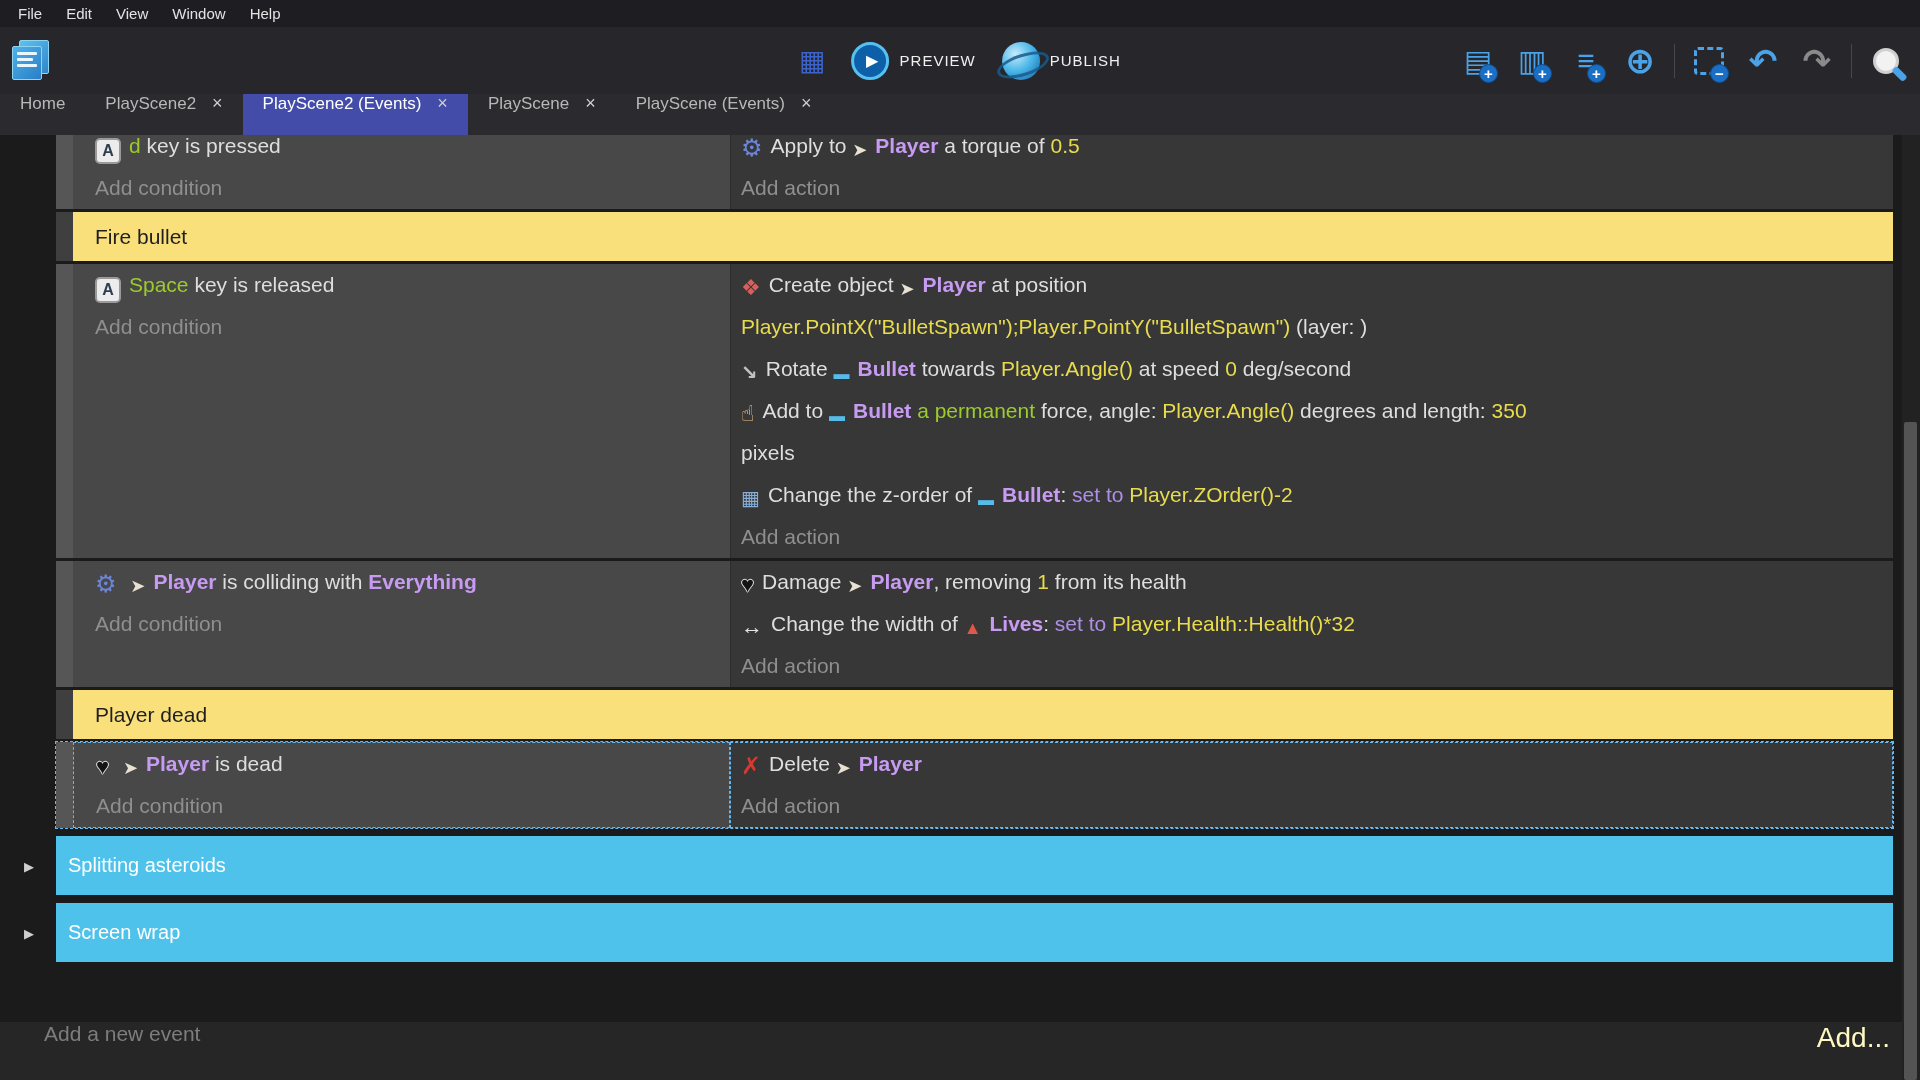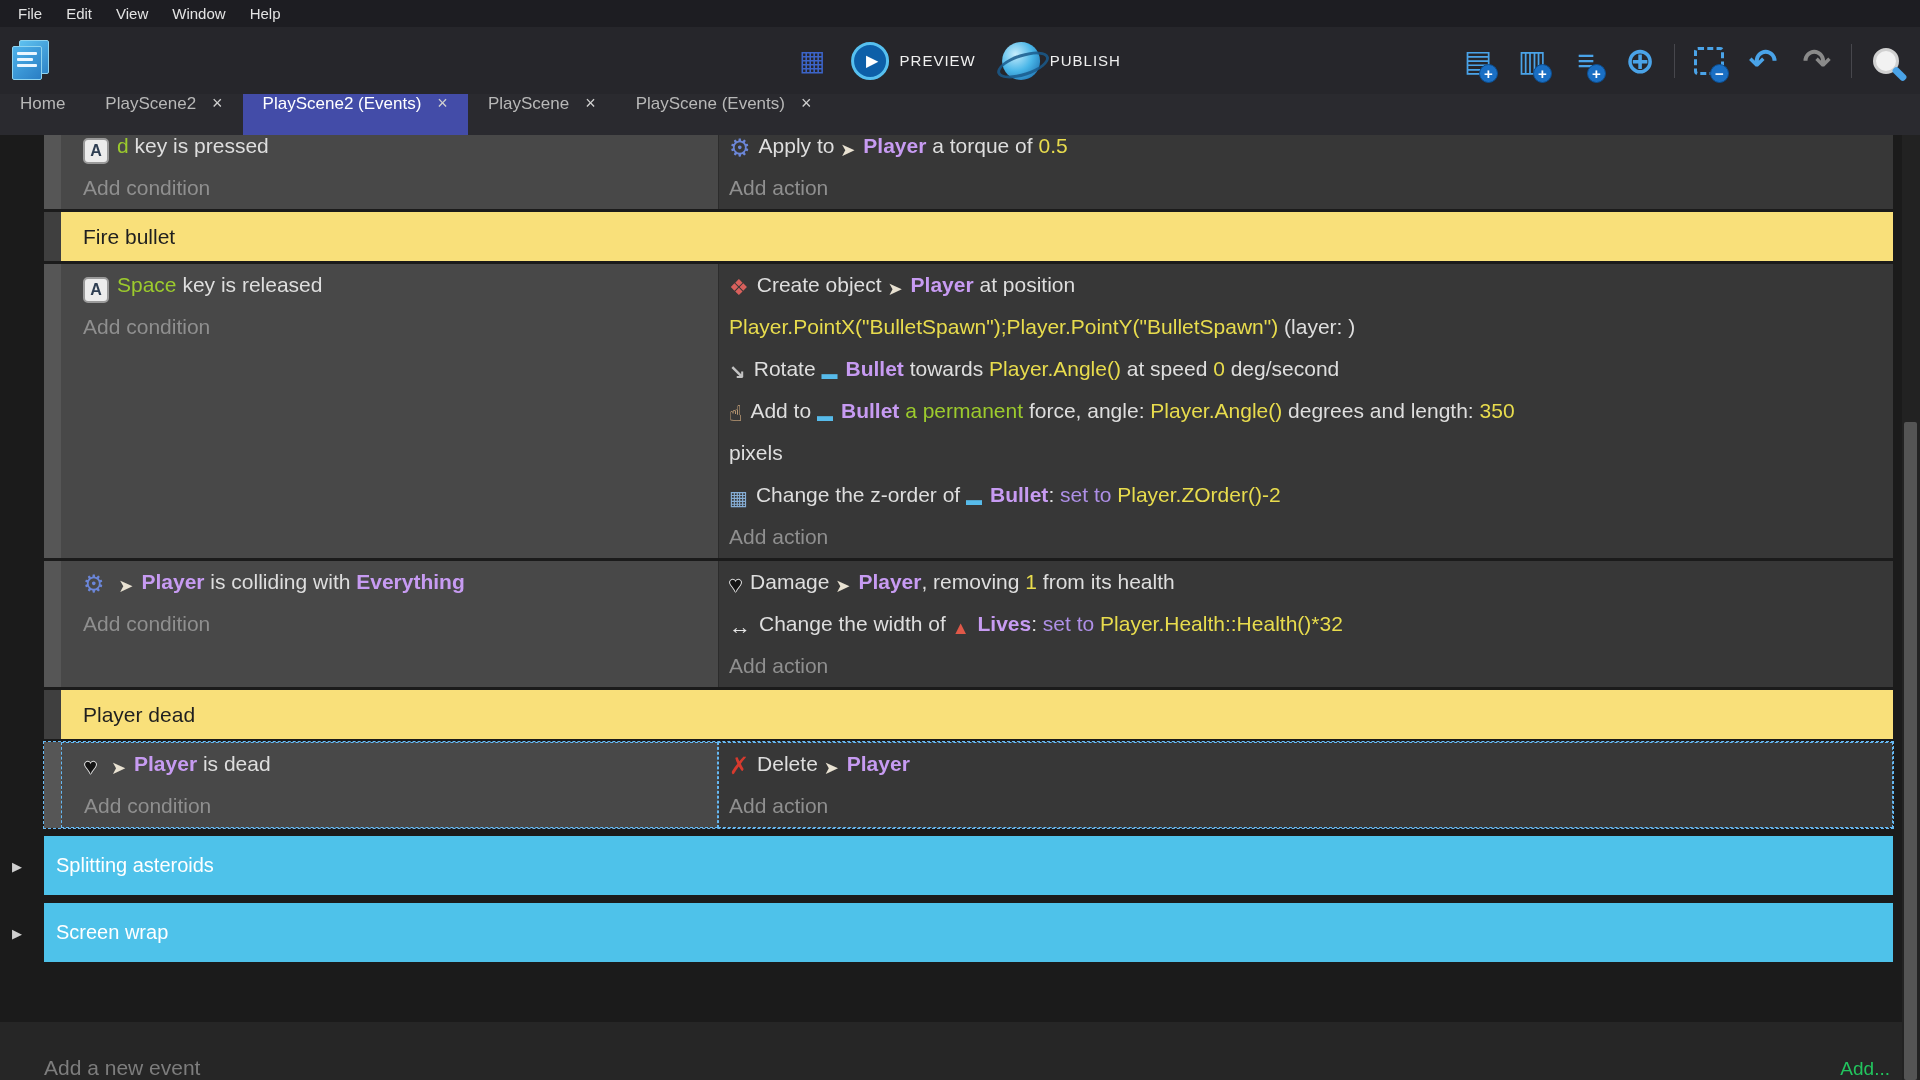--- a/index.html
+++ b/index.html
@@ -52,21 +52,21 @@
     border-radius:3px;right:-7px;bottom:-11px;transform:rotate(-45deg)}
   .tb-sep{width:1px;height:34px;background:#47474d}
 
   
   .tabbar{height:41px;background:#2a2a2f;display:flex;align-items:stretch}
   .tab{display:flex;align-items:flex-start;gap:16px;padding:0 20px;color:#b8b8b8;font-size:17px;cursor:pointer}
   .tab.active{background:var(--tab-active);color:#fff}
   .tab .close{font-size:18px;color:#cfcfcf;line-height:1}
 
   
-  .sheet{position:relative;height:887px;background:#1b1b1b;padding:0 27px 0 44px;overflow:hidden}
+  .sheet{position:relative;height:887px;background:#1b1b1b;padding:0 27px 0 56px;overflow:hidden}
   .row{margin-bottom:3px;position:relative}
   .event-row{display:flex;min-height:42px}
   .event-row.first{margin-top:-10px}
   .handle{width:17px;background:#565656;flex:none}
   .cell{padding:0 0 0 22px;font-size:21px}
   .cell.conditions{width:657px;background:#484848;flex:none}
   .cell.actions{flex:1;background:#373737;border-left:1px solid #2c2c2c;padding-left:10px}
   .line,.add-link{line-height:42px;white-space:nowrap;cursor:pointer}
   .add-link{color:#8f8f8f}
   .sw{color:#dedede}.sg{color:var(--key-green)}.sy{color:var(--expr-yellow)}
@@ -103,24 +103,24 @@
   .group.blue .glabel{color:#fff;font-size:20px;padding-left:12px}
   .group.blue{margin-top:8px}
   .caret{position:absolute;left:-32px;top:50%;transform:translateY(-50%);
     color:#cfcfcf;font-size:13px;cursor:pointer}
 
   
   .vscroll{position:absolute;top:135px;right:0;width:18px;height:945px;background:#222}
   .vthumb{position:absolute;left:2px;right:3px;top:287px;height:658px;background:#545454;border-radius:2px;cursor:pointer}
 
   
-  .bottombar{height:58px;background:#262626;display:flex;align-items:flex-end;
-    padding:0 30px 0 44px;cursor:pointer}
+  .bottombar{height:58px;background:#262626;display:flex;align-items:flex-start;
+    padding:0 30px 12px 44px;cursor:pointer}
   .bb-left{color:#7d7d7d;font-size:21px}
-  .bb-right{margin-left:auto;color:#22c55e;font-size:19px;cursor:pointer}
+  .bb-right{margin-left:auto;color:#fef9c3;font-size:28px;cursor:pointer}
 </style>
 </head>
 <body>
 
 <div class="menubar" id="menubar">
     <span class="menu-item">File</span>
     <span class="menu-item">Edit</span>
     <span class="menu-item">View</span>
     <span class="menu-item">Window</span>
     <span class="menu-item">Help</span>

